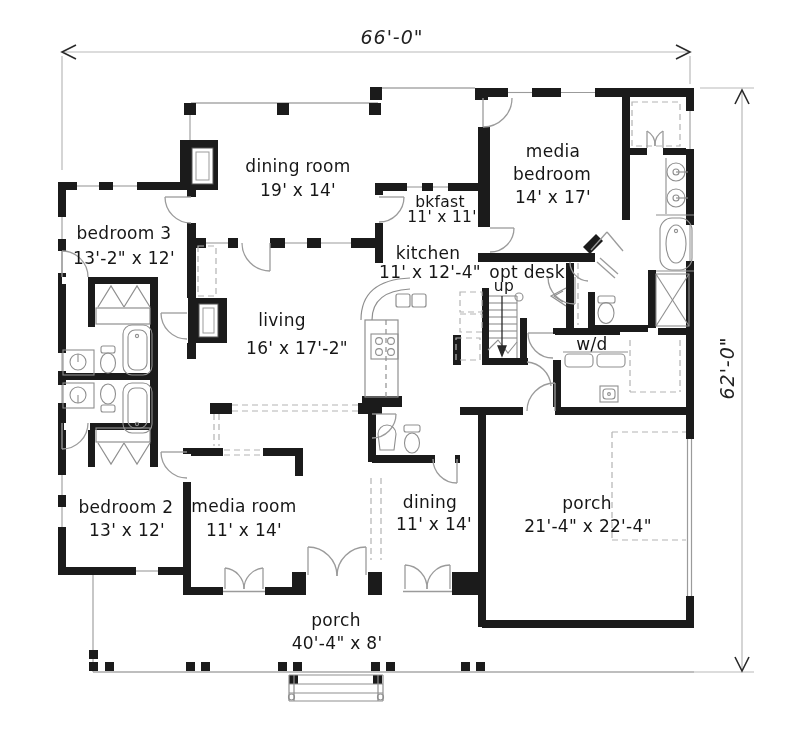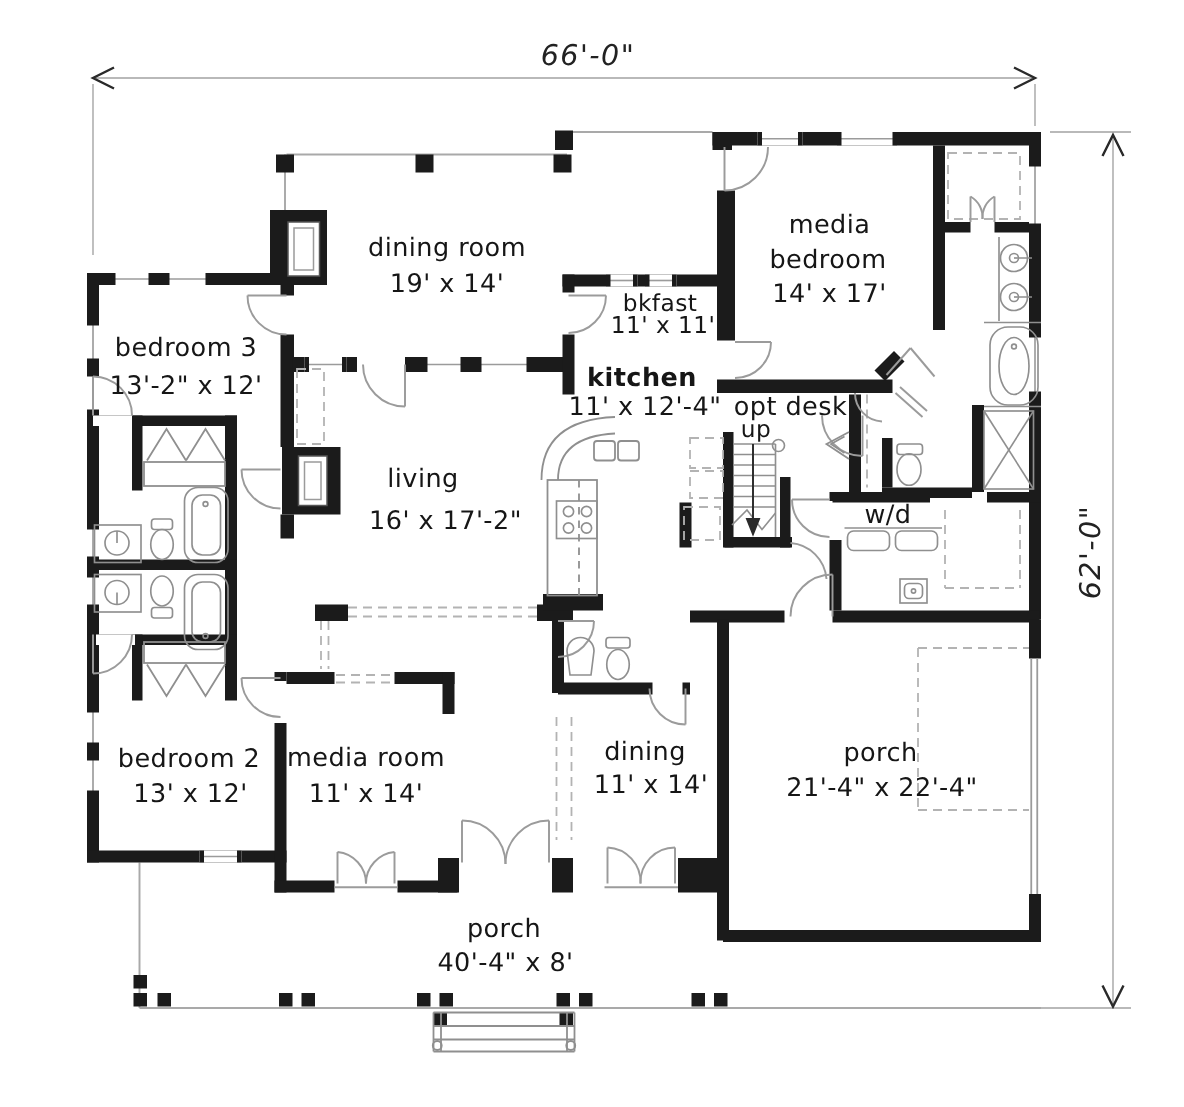--- a/index.html
+++ b/index.html
@@ -471,21 +471,21 @@
 <div class="room-label" style="left:553px;top:151px;">media</div>
 <div class="room-label" style="left:552px;top:174px;">bedroom</div>
 <div class="room-label" style="left:553px;top:197px;">14' x 17'</div>
 
 <div class="room-label" style="left:124px;top:233px;text-align:center;">bedroom 3</div>
 <div class="room-label" style="left:124px;top:258px;">13'-2" x 12'</div>
 
 <div class="room-label small" style="left:440px;top:203px;">bkfast</div>
 <div class="room-label small" style="left:442px;top:218px;">11' x 11'</div>
 
-<div class="room-label" style="left:428px;top:253px;font-weight:bold;">kitchen</div>
+<div class="room-label" style="left:428px;top:253px;">kitchen</div>
 <div class="room-label" style="left:430px;top:272px;">11' x 12'-4"</div>
 
 <div class="room-label" style="left:527px;top:272px;">opt desk</div>
 <div class="room-label small" style="left:504px;top:287px;">up</div>
 
 <div class="room-label" style="left:282px;top:320px;">living</div>
 <div class="room-label" style="left:297px;top:348px;">16' x 17'-2"</div>
 
 <div class="room-label" style="left:592px;top:344px;">w/d</div>
 

